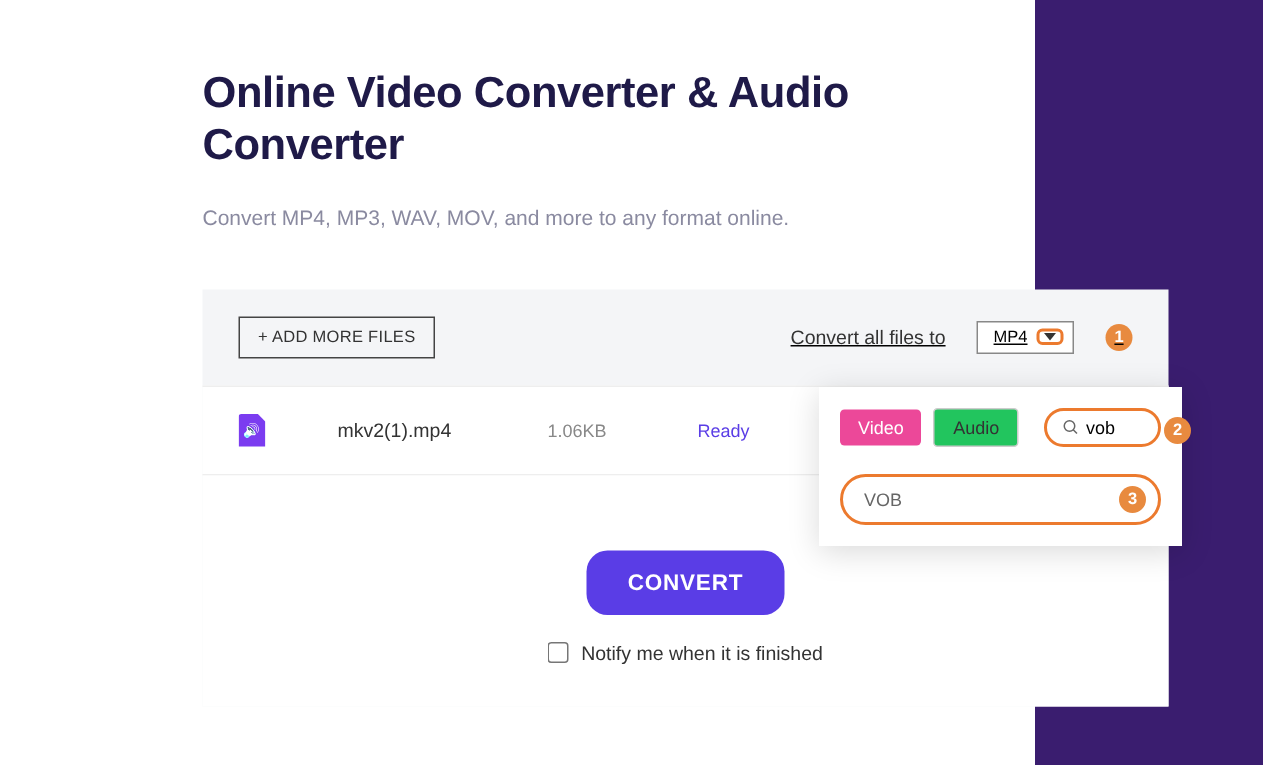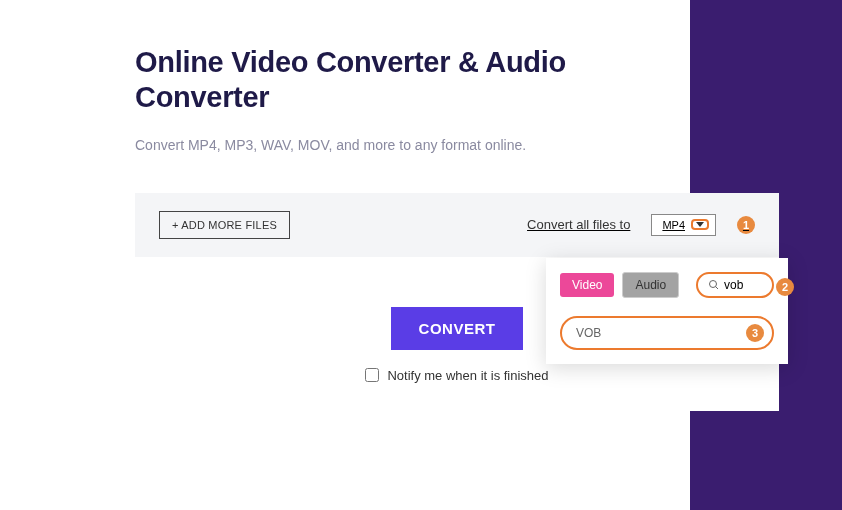--- a/index.html
+++ b/index.html
@@ -17,29 +17,29 @@
     .format-select-arrow { border: 2px solid #ec7a2e; border-radius: 4px; padding: 1px 3px; margin-left: 2px; display: inline-flex; }
     .arrow-down { width: 0; height: 0; border-left: 4px solid transparent; border-right: 4px solid transparent; border-top: 5px solid #333; }
     .annot-badge { width: 18px; height: 18px; border-radius: 50%; background: #e88a3f; color: #fff; font-size: 11px; display: flex; align-items: center; justify-content: center; font-weight: 600; }
     .file-row { background: #fff; padding: 18px 24px; display: flex; align-items: center; border-top: 1px solid #eee; border-bottom: 1px solid #eee; }
     .file-icon { width: 18px; height: 22px; background: #7b3cf0; border-radius: 2px 2px 0 0; position: relative; clip-path: polygon(0 0, 70% 0, 100% 25%, 100% 100%, 0 100%); display: flex; align-items: center; justify-content: center; }
     .file-icon::after { content: '🔊'; font-size: 9px; color: #fff; filter: brightness(2); }
     .file-name { margin-left: 48px; font-size: 13px; color: #333; flex: 0 0 140px; }
     .file-size { font-size: 12px; color: #888; flex: 0 0 100px; }
     .file-status { font-size: 12px; color: #5a3de6; flex: 0 0 60px; }
     .bottom-area { padding: 50px 0 28px 0; text-align: center; background: #fff; }
-    .convert-btn { background: #5a3de6; color: #fff; border: none; padding: 13px 28px; font-size: 15px; font-weight: 700; cursor: pointer; letter-spacing: 0.5px; border-radius: 0; }
+    .convert-btn { background: #5a3de6; color: #fff; border: none; padding: 13px 28px; font-size: 15px; font-weight: 700; cursor: pointer; letter-spacing: 0.5px; border-radius: 14px; }
     .notify-row { margin-top: 18px; display: flex; align-items: center; justify-content: center; gap: 8px; }
     .notify-check { width: 14px; height: 14px; cursor: pointer; }
     .notify-label { font-size: 13px; color: #333; }
     .dropdown-popup { position: absolute; left: 546px; top: 258px; width: 242px; background: #fff; box-shadow: 0 4px 20px rgba(0,0,0,0.15); padding: 14px; z-index: 10; }
     .dropdown-top-row { display: flex; align-items: center; gap: 8px; position: relative; }
     .tab { padding: 5px 12px; font-size: 12px; border-radius: 3px; cursor: pointer; }
     .tab-active { background: #ec4899; color: #fff; }
-    .tab-inactive { background: #a3a3a3; border: 1px solid #ccc; color: #333; }
+    .tab-inactive { background: #22c55e; border: 1px solid #ccc; color: #333; }
     .search-box { border: 2px solid #ec7a2e; border-radius: 16px; padding: 4px 10px; display: flex; align-items: center; gap: 4px; margin-left: auto; background: #fff; }
     .search-icon { width: 12px; height: 12px; }
     .search-input { border: none; outline: none; width: 38px; font-size: 12px; }
     .badge-2 { position: absolute; right: -20px; top: 6px; }
     .option-row { margin-top: 18px; border: 2px solid #ec7a2e; border-radius: 18px; padding: 8px 14px; font-size: 12px; color: #666; cursor: pointer; position: relative; }
     .badge-3 { position: absolute; right: 8px; top: 50%; transform: translateY(-50%); }
   </style>
 </head>
 <body>
 
@@ -57,20 +57,26 @@
         <div class="format-select">
           <span>MP4</span>
           <span class="format-select-arrow">
             <span class="arrow-down"></span>
           </span>
         </div>
         <div class="annot-badge">1</div>
       </div>
     </div>
 
+    <div class="file-row">
+      <div class="file-icon"></div>
+      <span class="file-name">mkv2(1).mp4</span>
+      <span class="file-size">1.06KB</span>
+      <span class="file-status">Ready</span>
+    </div>
 
     <div class="bottom-area">
       <button class="convert-btn">CONVERT</button>
       <div class="notify-row">
         <input type="checkbox" class="notify-check" style="">
         <span class="notify-label">Notify me when it is finished</span>
       </div>
     </div>
   </div>
 </div>

